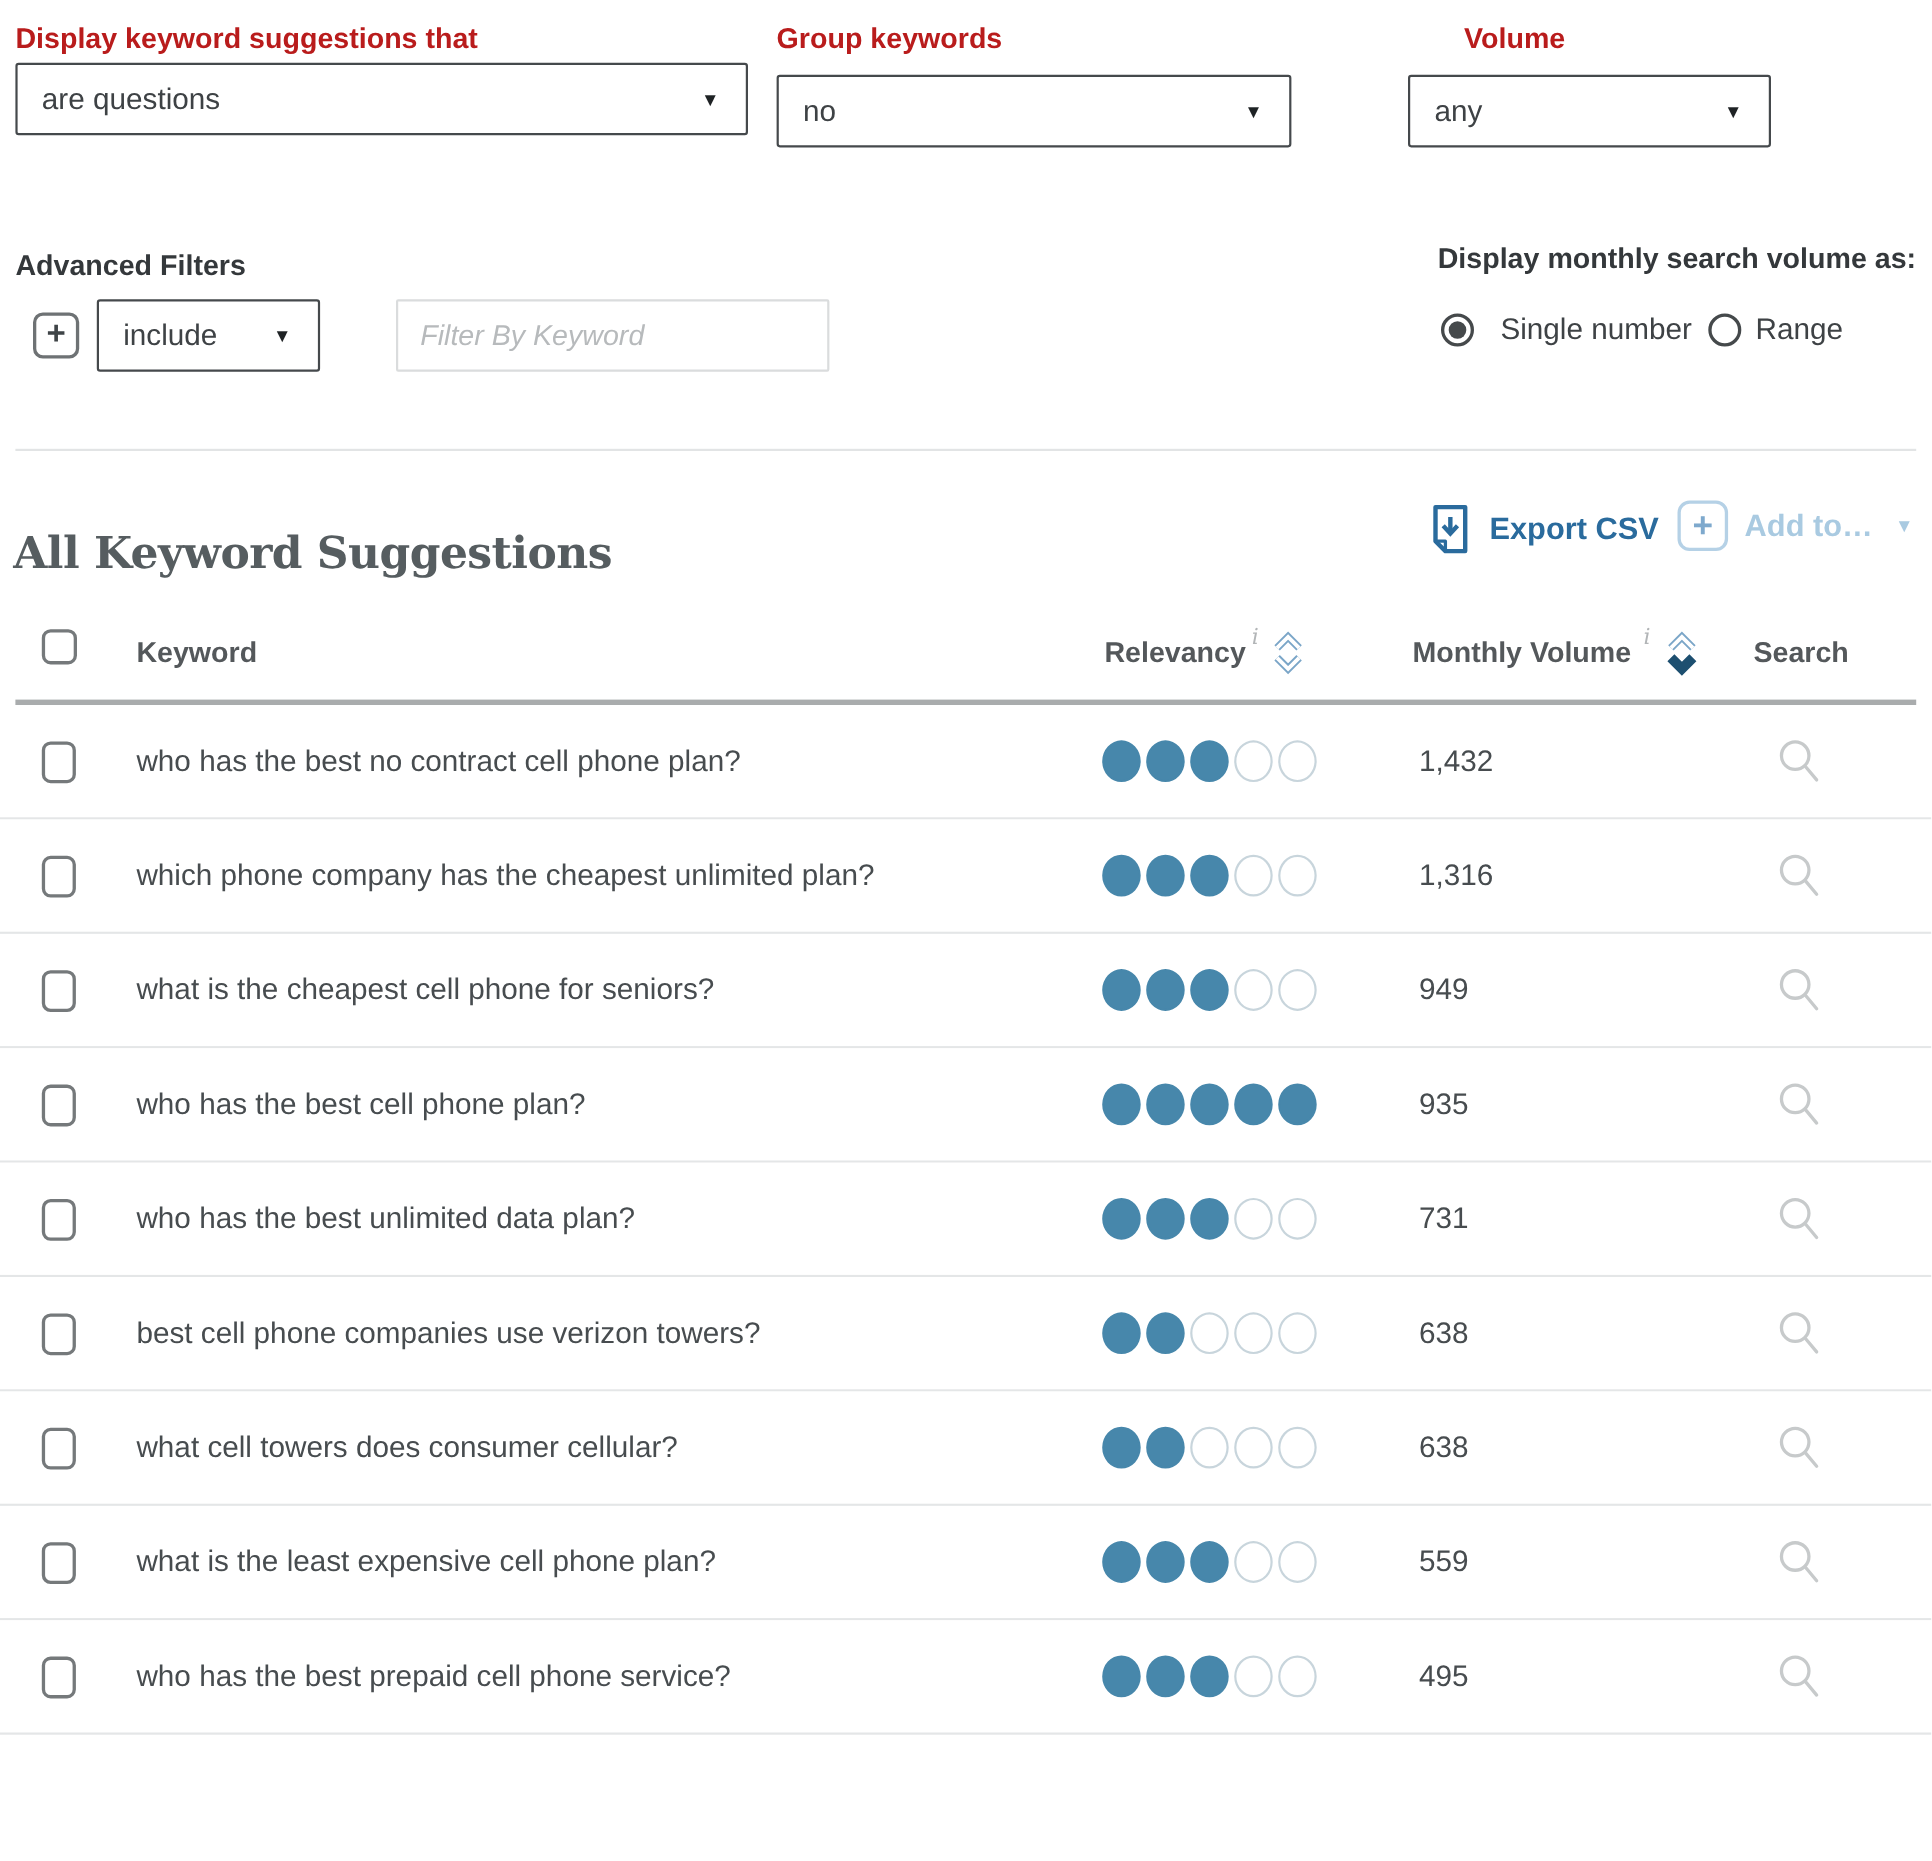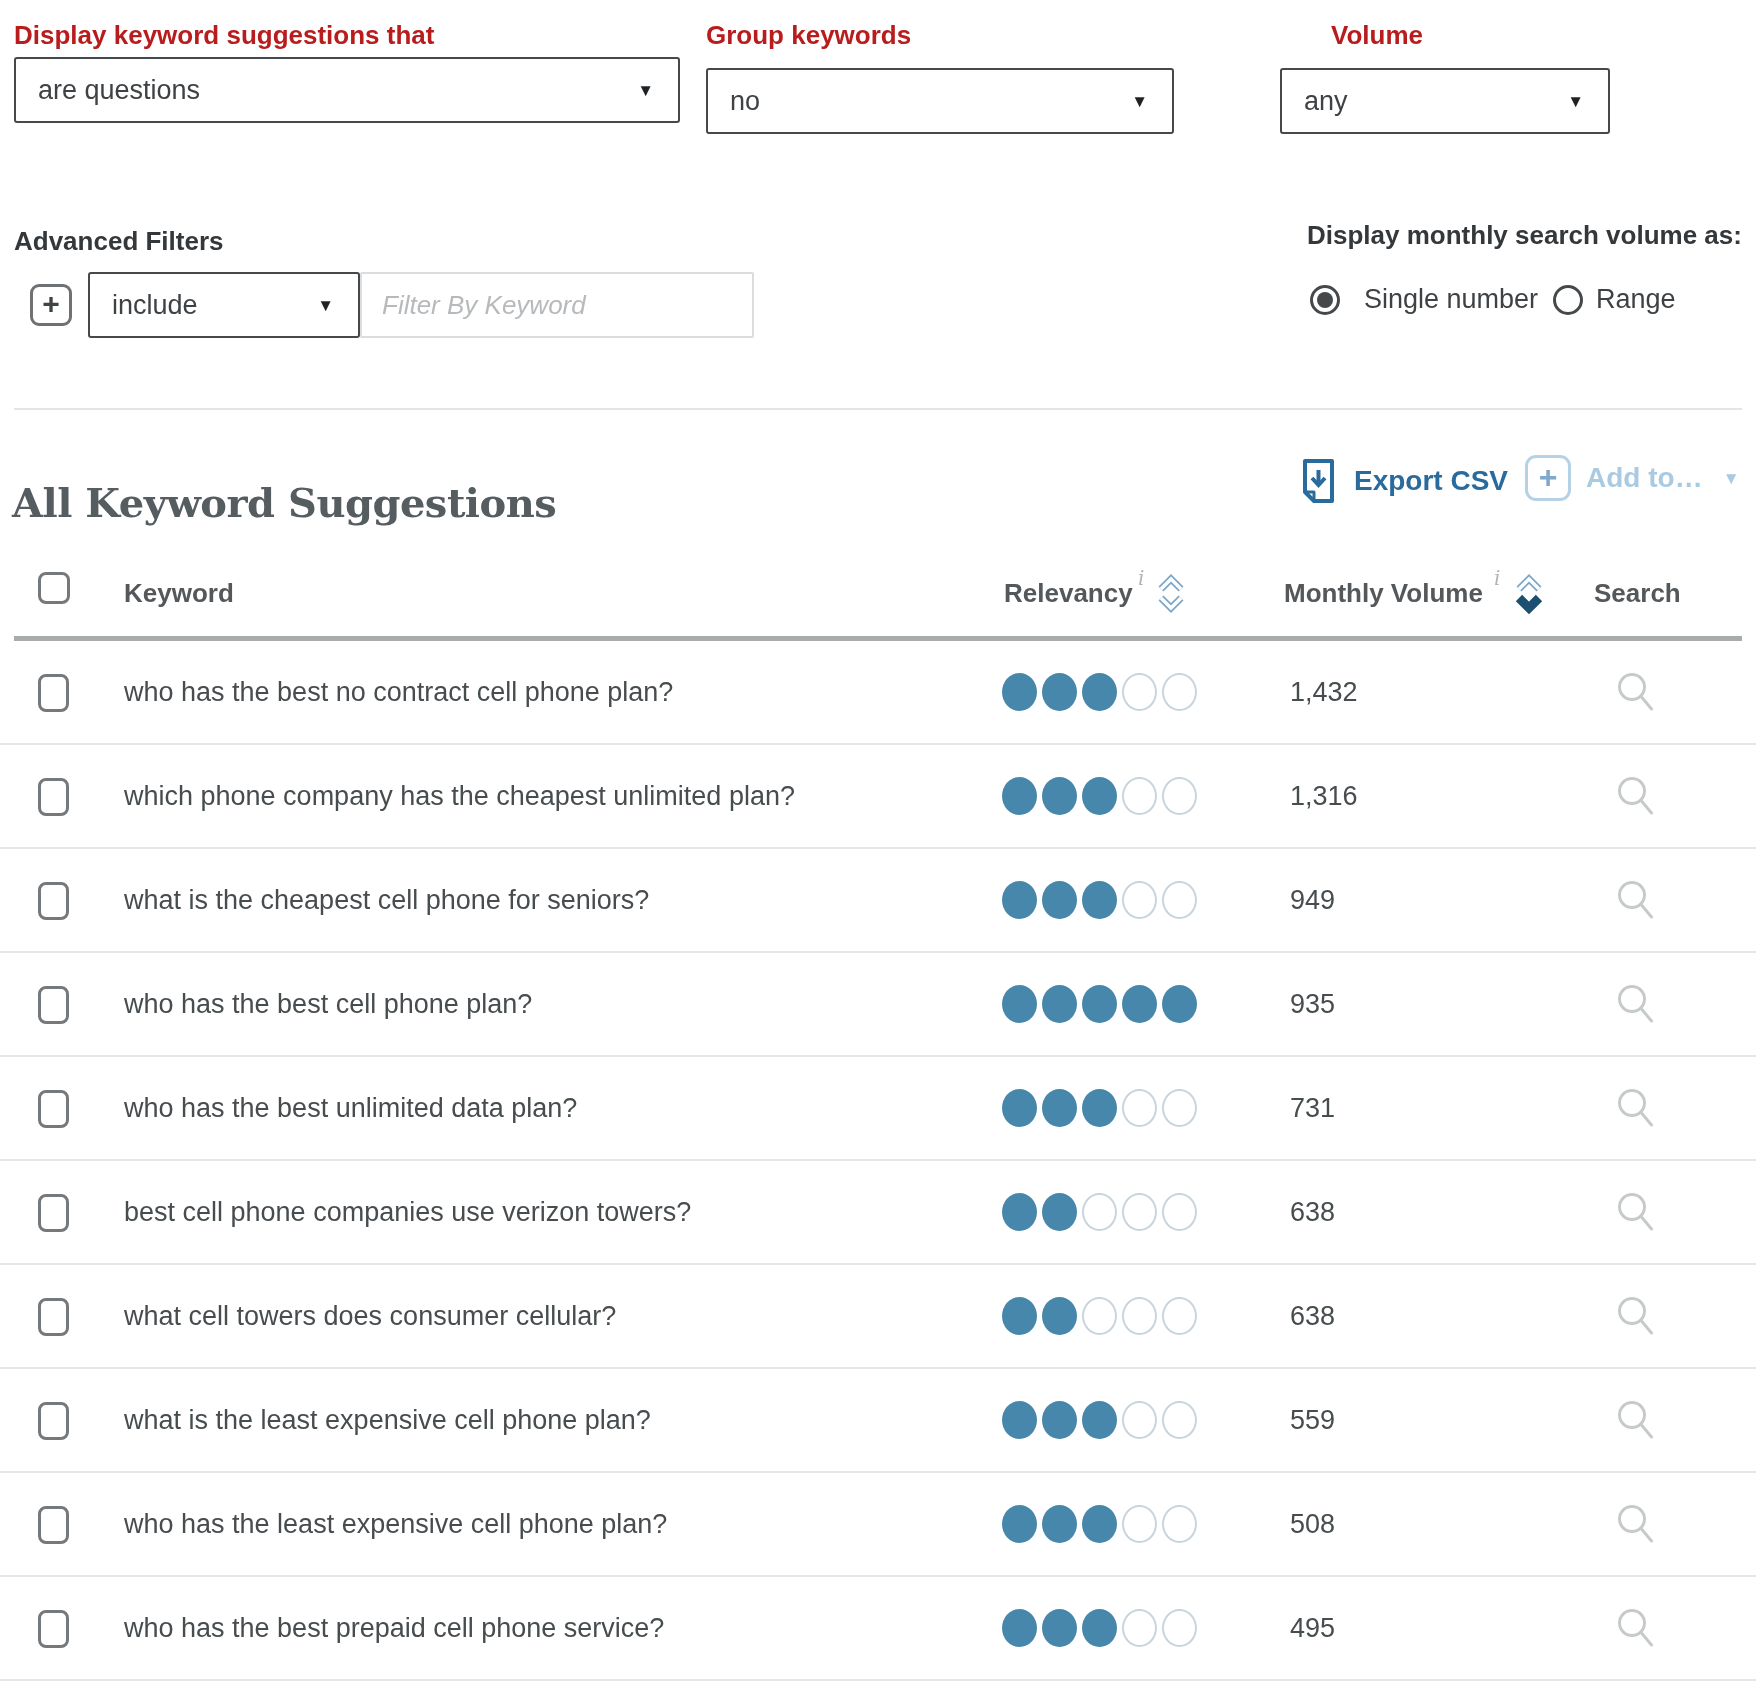--- a/index.html
+++ b/index.html
@@ -48,21 +48,21 @@
   #advanced-label { position: absolute; left: 14px; top: 226px; font-size: 26px; font-weight: bold; color: #34383b; }
   #add-filter-btn {
     position: absolute; left: 30px; top: 284px;
     width: 42px; height: 42px;
     border: 3px solid #6e7274; border-radius: 9px;
     box-sizing: border-box;
     display: flex; align-items: center; justify-content: center;
     cursor: pointer; background: #fff;
   }
   #add-filter-btn .plus { font-size: 30px; font-weight: bold; color: #3f4447; line-height: 1; margin-top: -3px; }
-  #select-include { left: 88px; top: 272px; width: 272px; }
+  #select-include { left: 88px; top: 272px; width: 203px; }
   #filter-input {
     position: absolute; left: 360px; top: 272px;
     width: 394px; height: 66px;
     border: 2px solid #dadcdd; border-radius: 2px;
     box-sizing: border-box;
     padding: 0 20px;
     font-size: 26px;
     font-family: "Liberation Sans", sans-serif;
     color: #43484a;
     outline: none;
@@ -388,36 +388,20 @@
           <span class="dot"></span>
         </span>
       <span class="volume">559</span>
       <svg class="search-icon" width="48" height="48" viewBox="0 0 48 48">
         <circle cx="20" cy="19" r="12.5" fill="none" stroke="#c7cacb" stroke-width="3"></circle>
         <line x1="29.5" y1="29" x2="39.5" y2="41" stroke="#c7cacb" stroke-width="3" stroke-linecap="round"></line>
       </svg>
     </div>
       <div class="row">
       <span class="checkbox"></span>
-      <span class="keyword">who has the least expensive cell phone plan?</span>
-      <span class="dots">
-          <span class="dot filled"></span>
-          <span class="dot filled"></span>
-          <span class="dot filled"></span>
-          <span class="dot"></span>
-          <span class="dot"></span>
-        </span>
-      <span class="volume">508</span>
-      <svg class="search-icon" width="48" height="48" viewBox="0 0 48 48">
-        <circle cx="20" cy="19" r="12.5" fill="none" stroke="#c7cacb" stroke-width="3"></circle>
-        <line x1="29.5" y1="29" x2="39.5" y2="41" stroke="#c7cacb" stroke-width="3" stroke-linecap="round"></line>
-      </svg>
-    </div>
-      <div class="row">
-      <span class="checkbox"></span>
       <span class="keyword">who has the best prepaid cell phone service?</span>
       <span class="dots">
           <span class="dot filled"></span>
           <span class="dot filled"></span>
           <span class="dot filled"></span>
           <span class="dot"></span>
           <span class="dot"></span>
         </span>
       <span class="volume">495</span>
       <svg class="search-icon" width="48" height="48" viewBox="0 0 48 48">

